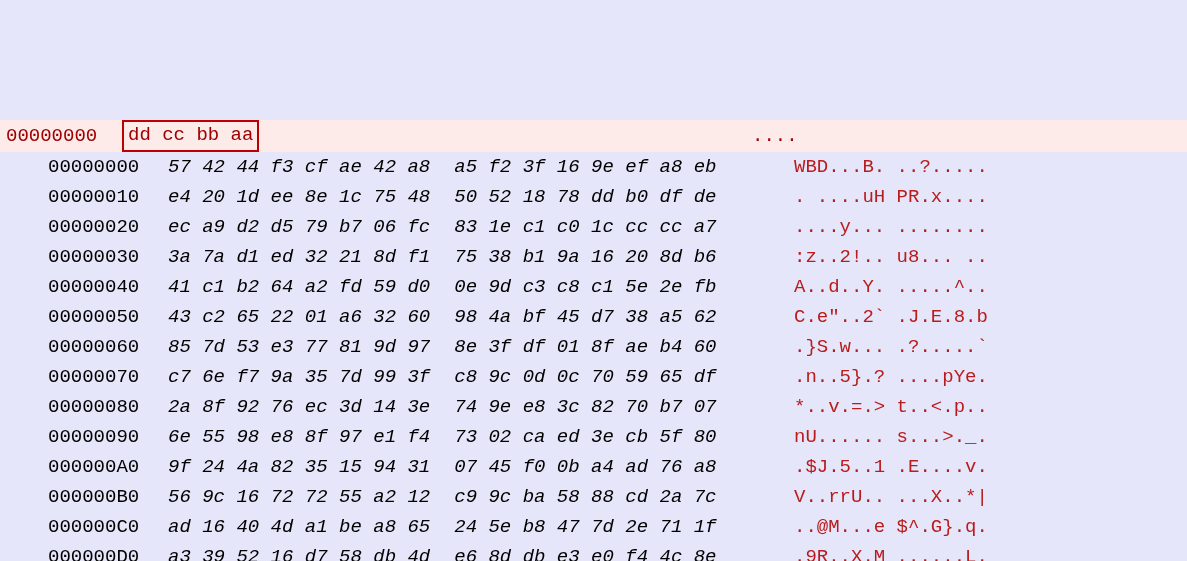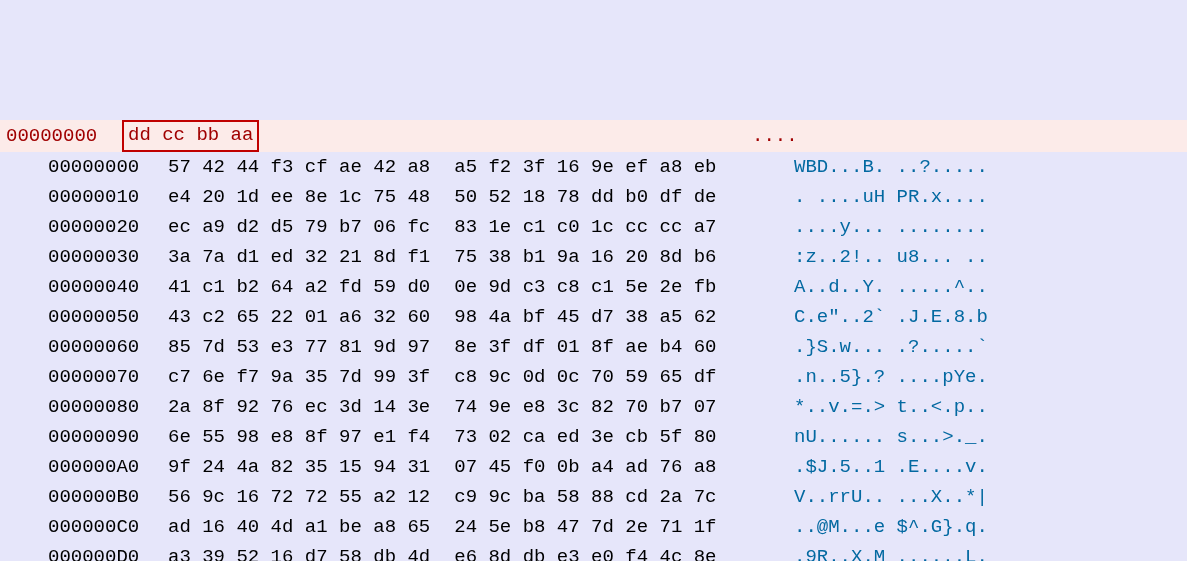--- a/index.html
+++ b/index.html
@@ -14,40 +14,40 @@
     width: 1187px;
   }
   .row {
     display: flex;
     padding: 0;
     align-items: center;
   }
   .offset-col { width: 120px; text-align: left; padding-left: 6px; color:#000; }
   .header-row .offset-col { width: 120px; padding-left: 6px; color: #a00000; }
   .hex-col { width: 560px; color:#000; }
-  .ascii-col { width: 360px; text-align:left; padding-left:66px; color:#0369a1; }
+  .ascii-col { width: 360px; text-align:left; padding-left:66px; color:#b91c1c; }
   .header-row {
     background: #fcebe9;
   }
   .header-row .hex-col-wrap {
     width: 560px;
     position: relative;
   }
   .header-row .hex-box {
     border: 2px solid #c00000;
     color: #a00000;
     padding: 0 4px;
     display: inline-block;
     height: 28px;
     line-height: 26px;
     margin-left: -4px;
   }
   .header-row .ascii-col { color:#a00000; }
   .data-row .offset-col { padding-left: 48px; width: 120px; }
-  .hex-group { display:inline-block; }
+  .hex-group { display:inline-block;font-style:italic; }
   .gap { display:inline-block; width: 24px; }
 </style>
 </head>
 <body>
 
 
 
 <div id="hexview"><div class="row header-row"><span class="offset-col">00000000</span><span class="hex-col-wrap"><span class="hex-box">dd cc bb aa</span></span><span class="ascii-col">....</span></div><div class="row data-row"><span class="offset-col">00000000</span><span class="hex-col"><span class="hex-group">57 42 44 f3 cf ae 42 a8</span><span class="gap"></span><span class="hex-group">a5 f2 3f 16 9e ef a8 eb</span></span><span class="ascii-col">WBD...B. ..?.....</span></div><div class="row data-row"><span class="offset-col">00000010</span><span class="hex-col"><span class="hex-group">e4 20 1d ee 8e 1c 75 48</span><span class="gap"></span><span class="hex-group">50 52 18 78 dd b0 df de</span></span><span class="ascii-col">. ....uH PR.x....</span></div><div class="row data-row"><span class="offset-col">00000020</span><span class="hex-col"><span class="hex-group">ec a9 d2 d5 79 b7 06 fc</span><span class="gap"></span><span class="hex-group">83 1e c1 c0 1c cc cc a7</span></span><span class="ascii-col">....y... ........</span></div><div class="row data-row"><span class="offset-col">00000030</span><span class="hex-col"><span class="hex-group">3a 7a d1 ed 32 21 8d f1</span><span class="gap"></span><span class="hex-group">75 38 b1 9a 16 20 8d b6</span></span><span class="ascii-col">:z..2!.. u8... ..</span></div><div class="row data-row"><span class="offset-col">00000040</span><span class="hex-col"><span class="hex-group">41 c1 b2 64 a2 fd 59 d0</span><span class="gap"></span><span class="hex-group">0e 9d c3 c8 c1 5e 2e fb</span></span><span class="ascii-col">A..d..Y. .....^..</span></div><div class="row data-row"><span class="offset-col">00000050</span><span class="hex-col"><span class="hex-group">43 c2 65 22 01 a6 32 60</span><span class="gap"></span><span class="hex-group">98 4a bf 45 d7 38 a5 62</span></span><span class="ascii-col">C.e"..2` .J.E.8.b</span></div><div class="row data-row"><span class="offset-col">00000060</span><span class="hex-col"><span class="hex-group">85 7d 53 e3 77 81 9d 97</span><span class="gap"></span><span class="hex-group">8e 3f df 01 8f ae b4 60</span></span><span class="ascii-col">.}S.w... .?.....`</span></div><div class="row data-row"><span class="offset-col">00000070</span><span class="hex-col"><span class="hex-group">c7 6e f7 9a 35 7d 99 3f</span><span class="gap"></span><span class="hex-group">c8 9c 0d 0c 70 59 65 df</span></span><span class="ascii-col">.n..5}.? ....pYe.</span></div><div class="row data-row"><span class="offset-col">00000080</span><span class="hex-col"><span class="hex-group">2a 8f 92 76 ec 3d 14 3e</span><span class="gap"></span><span class="hex-group">74 9e e8 3c 82 70 b7 07</span></span><span class="ascii-col">*..v.=.&gt; t..&lt;.p..</span></div><div class="row data-row"><span class="offset-col">00000090</span><span class="hex-col"><span class="hex-group">6e 55 98 e8 8f 97 e1 f4</span><span class="gap"></span><span class="hex-group">73 02 ca ed 3e cb 5f 80</span></span><span class="ascii-col">nU...... s...&gt;._.</span></div><div class="row data-row"><span class="offset-col">000000A0</span><span class="hex-col"><span class="hex-group">9f 24 4a 82 35 15 94 31</span><span class="gap"></span><span class="hex-group">07 45 f0 0b a4 ad 76 a8</span></span><span class="ascii-col">.$J.5..1 .E....v.</span></div><div class="row data-row"><span class="offset-col">000000B0</span><span class="hex-col"><span class="hex-group">56 9c 16 72 72 55 a2 12</span><span class="gap"></span><span class="hex-group">c9 9c ba 58 88 cd 2a 7c</span></span><span class="ascii-col">V..rrU.. ...X..*|</span></div><div class="row data-row"><span class="offset-col">000000C0</span><span class="hex-col"><span class="hex-group">ad 16 40 4d a1 be a8 65</span><span class="gap"></span><span class="hex-group">24 5e b8 47 7d 2e 71 1f</span></span><span class="ascii-col">..@M...e $^.G}.q.</span></div><div class="row data-row"><span class="offset-col">000000D0</span><span class="hex-col"><span class="hex-group">a3 39 52 16 d7 58 db 4d</span><span class="gap"></span><span class="hex-group">e6 8d db e3 e0 f4 4c 8e</span></span><span class="ascii-col">.9R..X.M ......L.</span></div></div>
 
 

